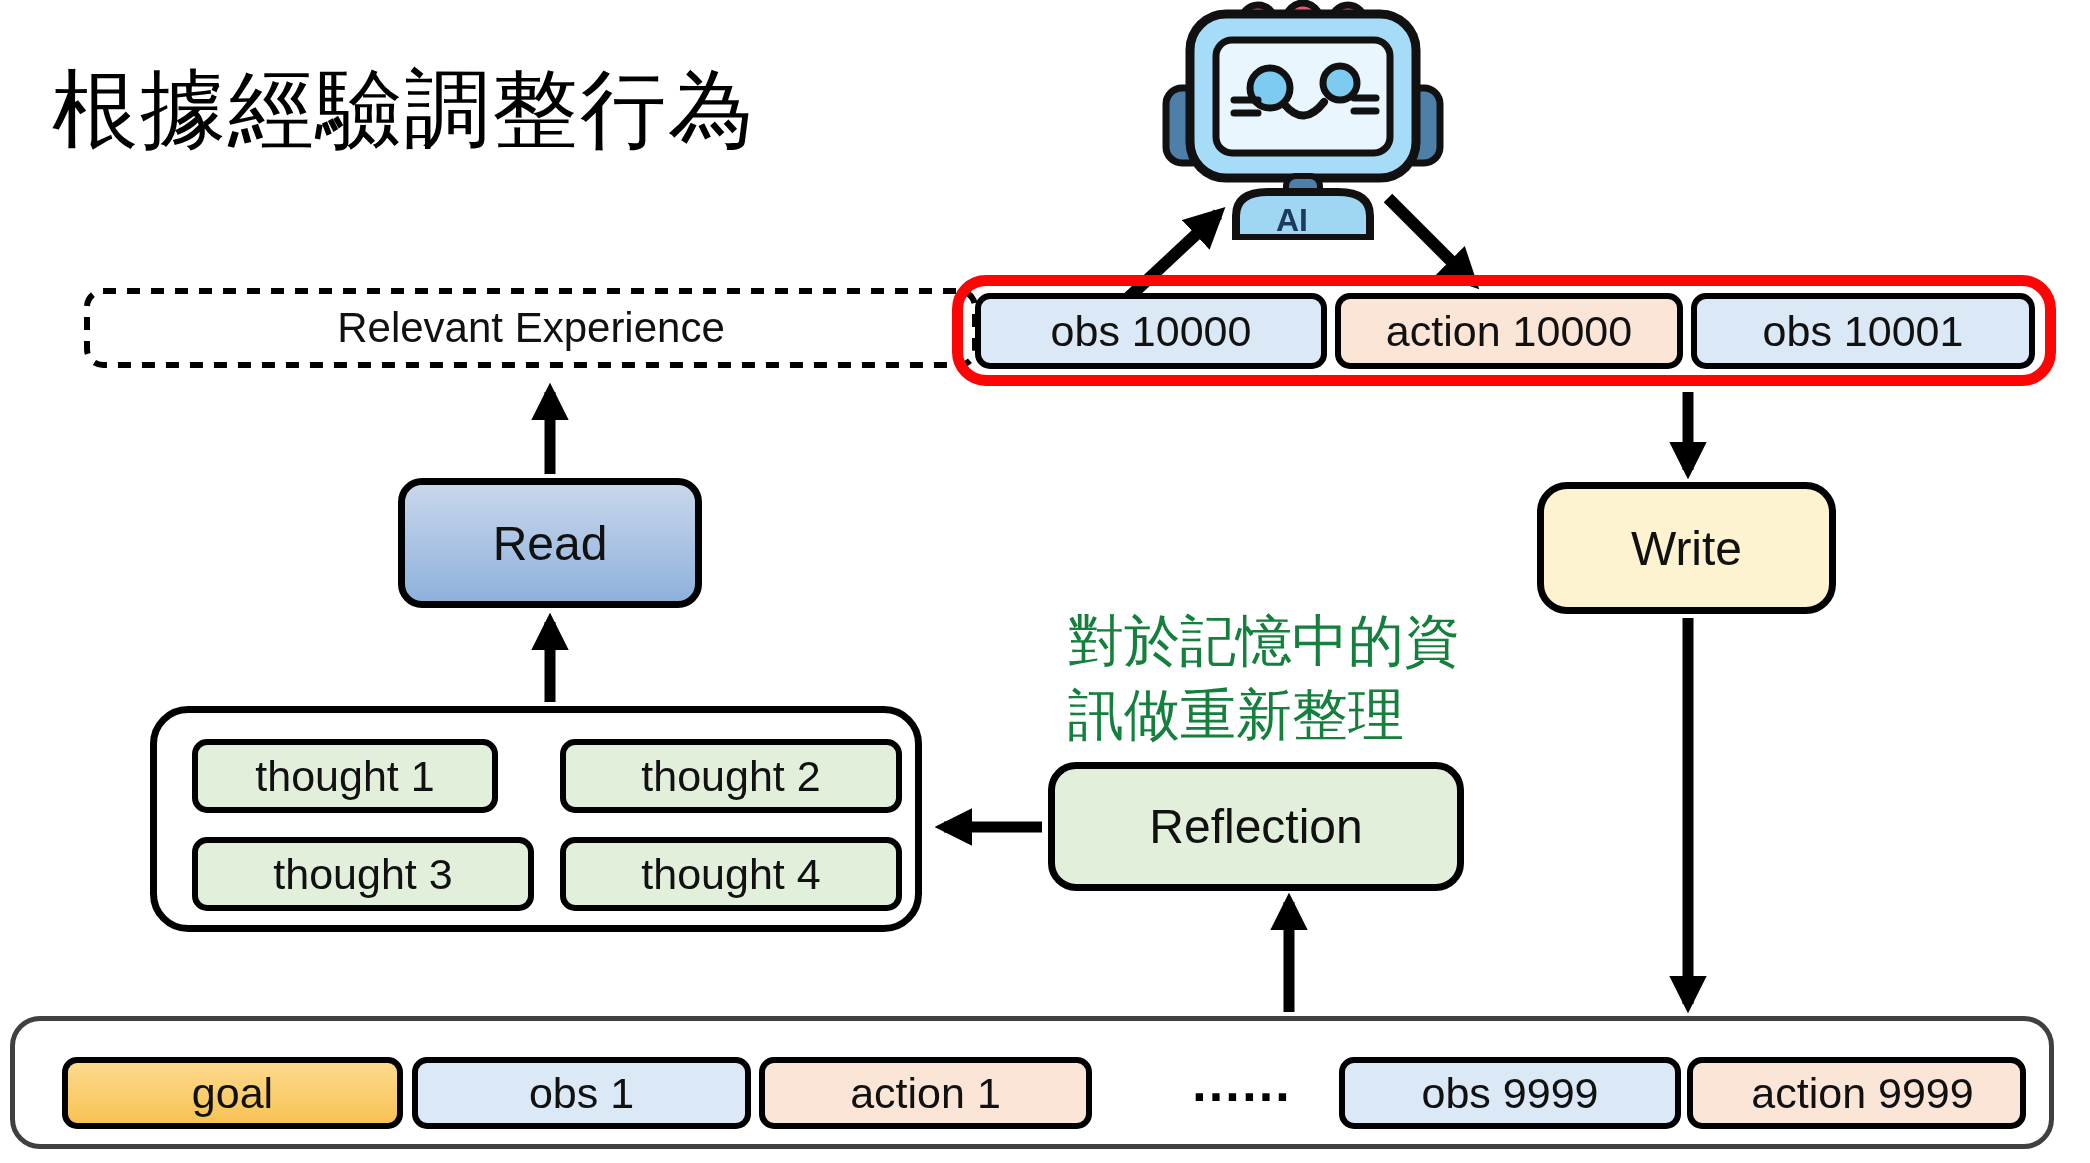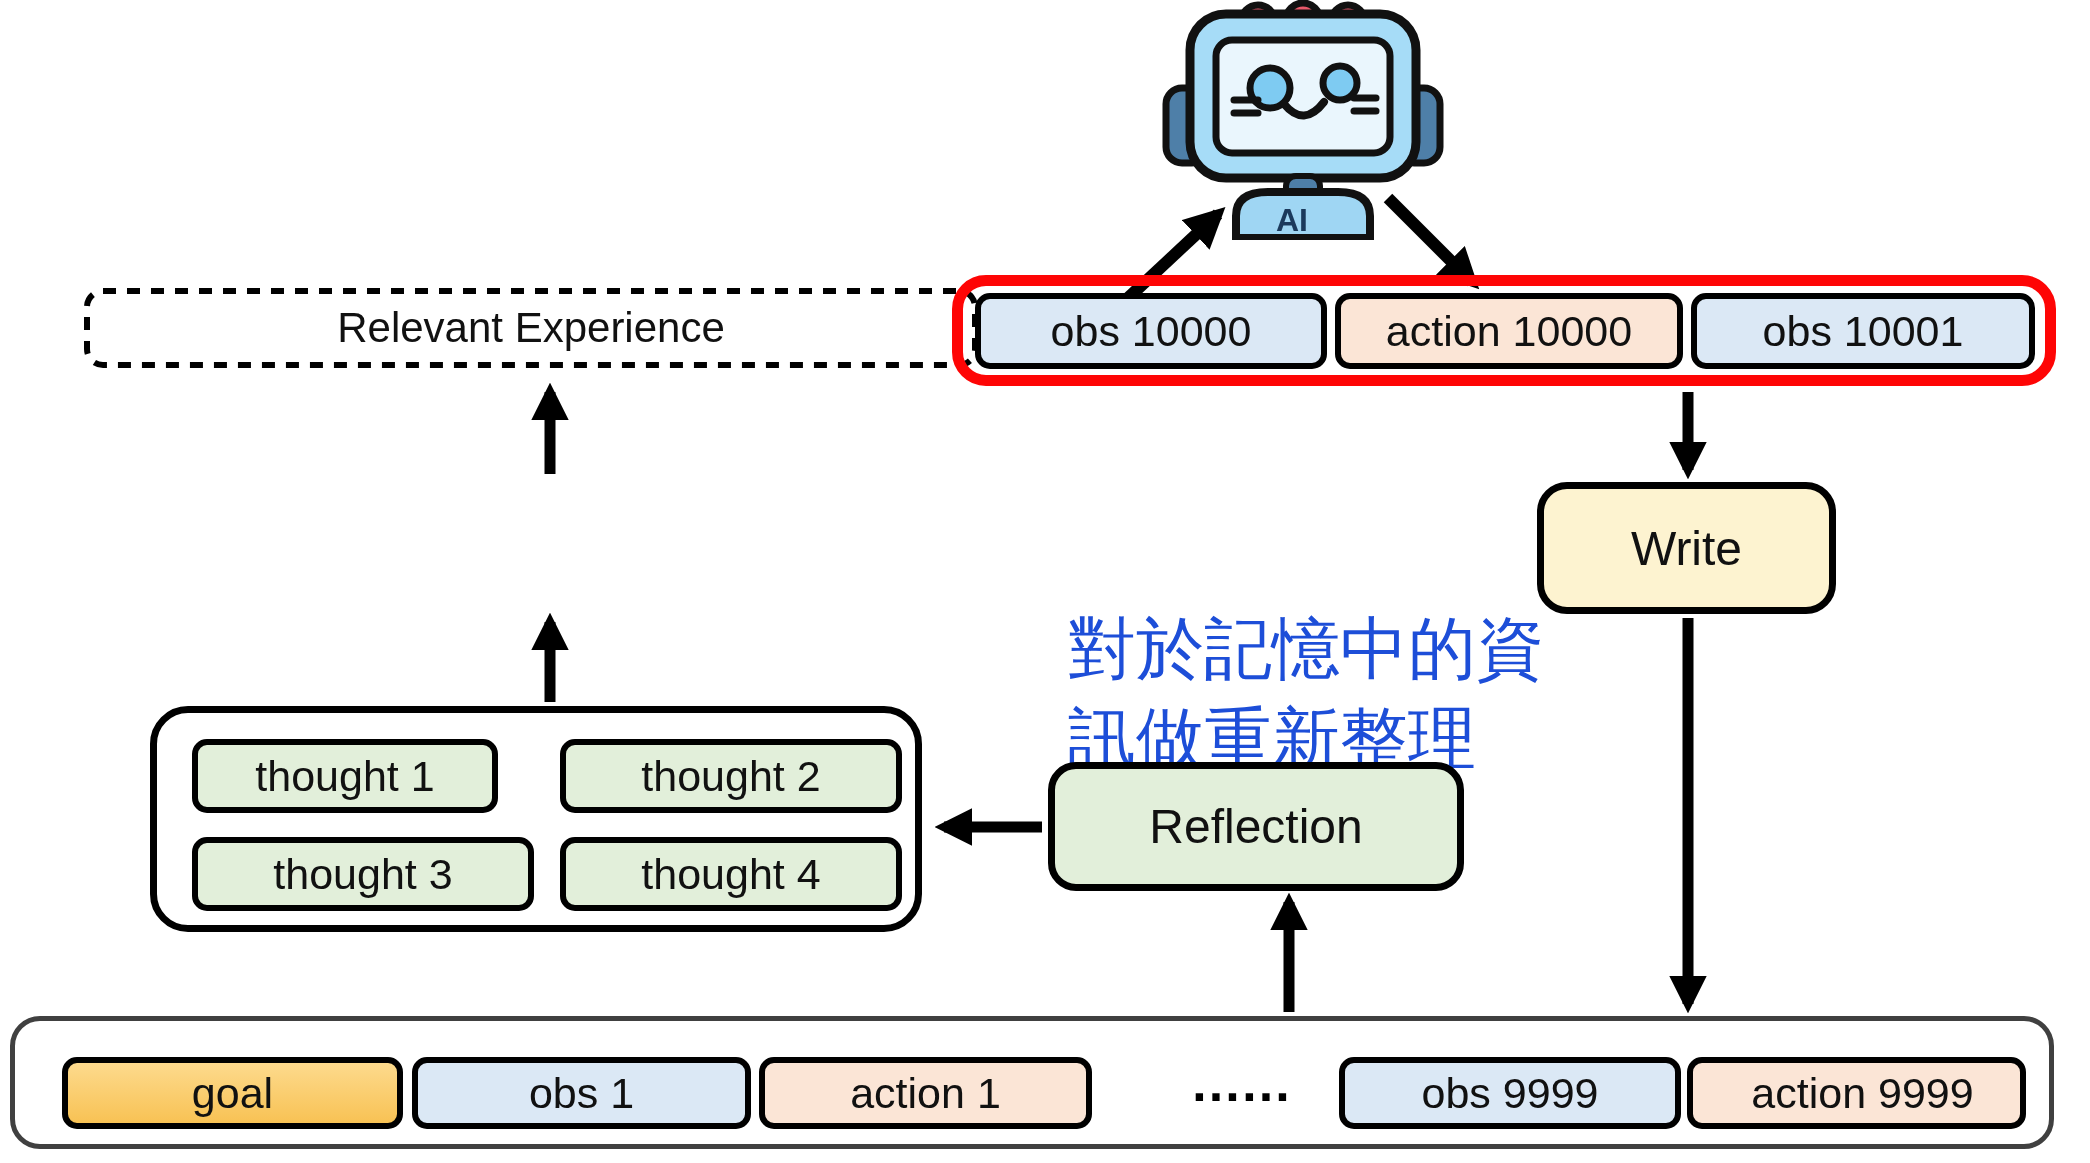--- a/index.html
+++ b/index.html
@@ -34,21 +34,21 @@
     border:11px solid #fe0505;border-radius:34px;background:transparent;
   }
   #read-box{left:398px;top:478px;width:304px;height:130px;border-width:7px;border-radius:24px;font-size:48px;}
   #write-box{left:1537px;top:482px;width:299px;height:132px;border-width:7px;border-radius:30px;font-size:48px;}
   #reflection-box{left:1048px;top:762px;width:416px;height:129px;border-width:7px;border-radius:28px;font-size:48px;}
   #thought-container{
     position:absolute;left:150px;top:706px;width:772px;height:226px;box-sizing:border-box;
     border:7px solid #000;border-radius:38px;background:#fff;
   }
   #annotation{
-    left:1068px;top:604px;width:480px;font-size:68px;line-height:1.32;color:#1d4ed8;
+    left:1068px;top:604px;width:480px;font-size:56px;line-height:1.32;color:#15803d;
   }
   #memory-bar{
     position:absolute;left:10px;top:1016px;width:2044px;height:133px;box-sizing:border-box;
     border:5px solid #404040;border-radius:30px;background:#fff;
   }
   .mem-item{font-size:43px;}
   #mem-dots{
     position:absolute;left:1140px;top:26px;width:170px;height:72px;
     display:flex;align-items:center;justify-content:center;
     font-size:52px;font-weight:bold;color:#000;letter-spacing:-2px;
@@ -74,20 +74,21 @@
     <line x1="1128" y1="298" x2="1218" y2="214" stroke="#000" stroke-width="12" marker-end="url(#ah)"></line>
     <line x1="1388" y1="198" x2="1472" y2="282" stroke="#000" stroke-width="12" marker-end="url(#ah)"></line>
     <line x1="550" y1="474" x2="550" y2="392" stroke="#000" stroke-width="11" marker-end="url(#ah)"></line>
     <line x1="550" y1="702" x2="550" y2="622" stroke="#000" stroke-width="11" marker-end="url(#ah)"></line>
     <line x1="1688" y1="392" x2="1688" y2="470" stroke="#000" stroke-width="11" marker-end="url(#ah)"></line>
     <line x1="1688" y1="618" x2="1688" y2="1004" stroke="#000" stroke-width="11" marker-end="url(#ah)"></line>
     <line x1="1289" y1="1012" x2="1289" y2="902" stroke="#000" stroke-width="11" marker-end="url(#ah)"></line>
     <line x1="1042" y1="827" x2="944" y2="827" stroke="#000" stroke-width="11" marker-end="url(#ah)"></line>
   </svg>
 
+  <div id="title" class="abs layer">根據經驗調整行為</div>
 
   <svg class="abs layer" style="left:1158px;top:0px" width="290" height="240" viewBox="0 0 290 240">
 
     <g>
       <circle cx="100" cy="22" r="17" fill="#e8596a" stroke="#111" stroke-width="7"></circle>
       <circle cx="145" cy="20" r="17" fill="#e8596a" stroke="#111" stroke-width="7"></circle>
       <circle cx="190" cy="22" r="17" fill="#e8596a" stroke="#111" stroke-width="7"></circle>
     </g>
 
     <rect x="8" y="88" width="42" height="75" rx="16" fill="#4e7fa8" stroke="#111" stroke-width="7"></rect>
@@ -115,20 +116,21 @@
   </svg>
 
   <div id="relevant-exp-label" class="abs layer">Relevant Experience</div>
 
   <div id="red-box" class="abs layer">
     <div class="node fill-obs" style="left:12px;top:7px;width:352px;height:76px;">obs 10000</div>
     <div class="node fill-action" style="left:372px;top:7px;width:348px;height:76px;">action 10000</div>
     <div class="node fill-obs" style="left:728px;top:7px;width:344px;height:76px;">obs 10001</div>
   </div>
 
+  <div id="read-box" class="node fill-read layer">Read</div>
   <div id="write-box" class="node fill-write layer">Write</div>
 
   <div id="annotation" class="abs layer">
     <div>對於記憶中的資</div>
     <div>訊做重新整理</div>
   </div>
 
   <div id="thought-container" class="layer">
     <div class="node fill-green" style="left:35px;top:26px;width:306px;height:74px;">thought 1</div>
     <div class="node fill-green" style="left:403px;top:26px;width:342px;height:74px;">thought 2</div>

